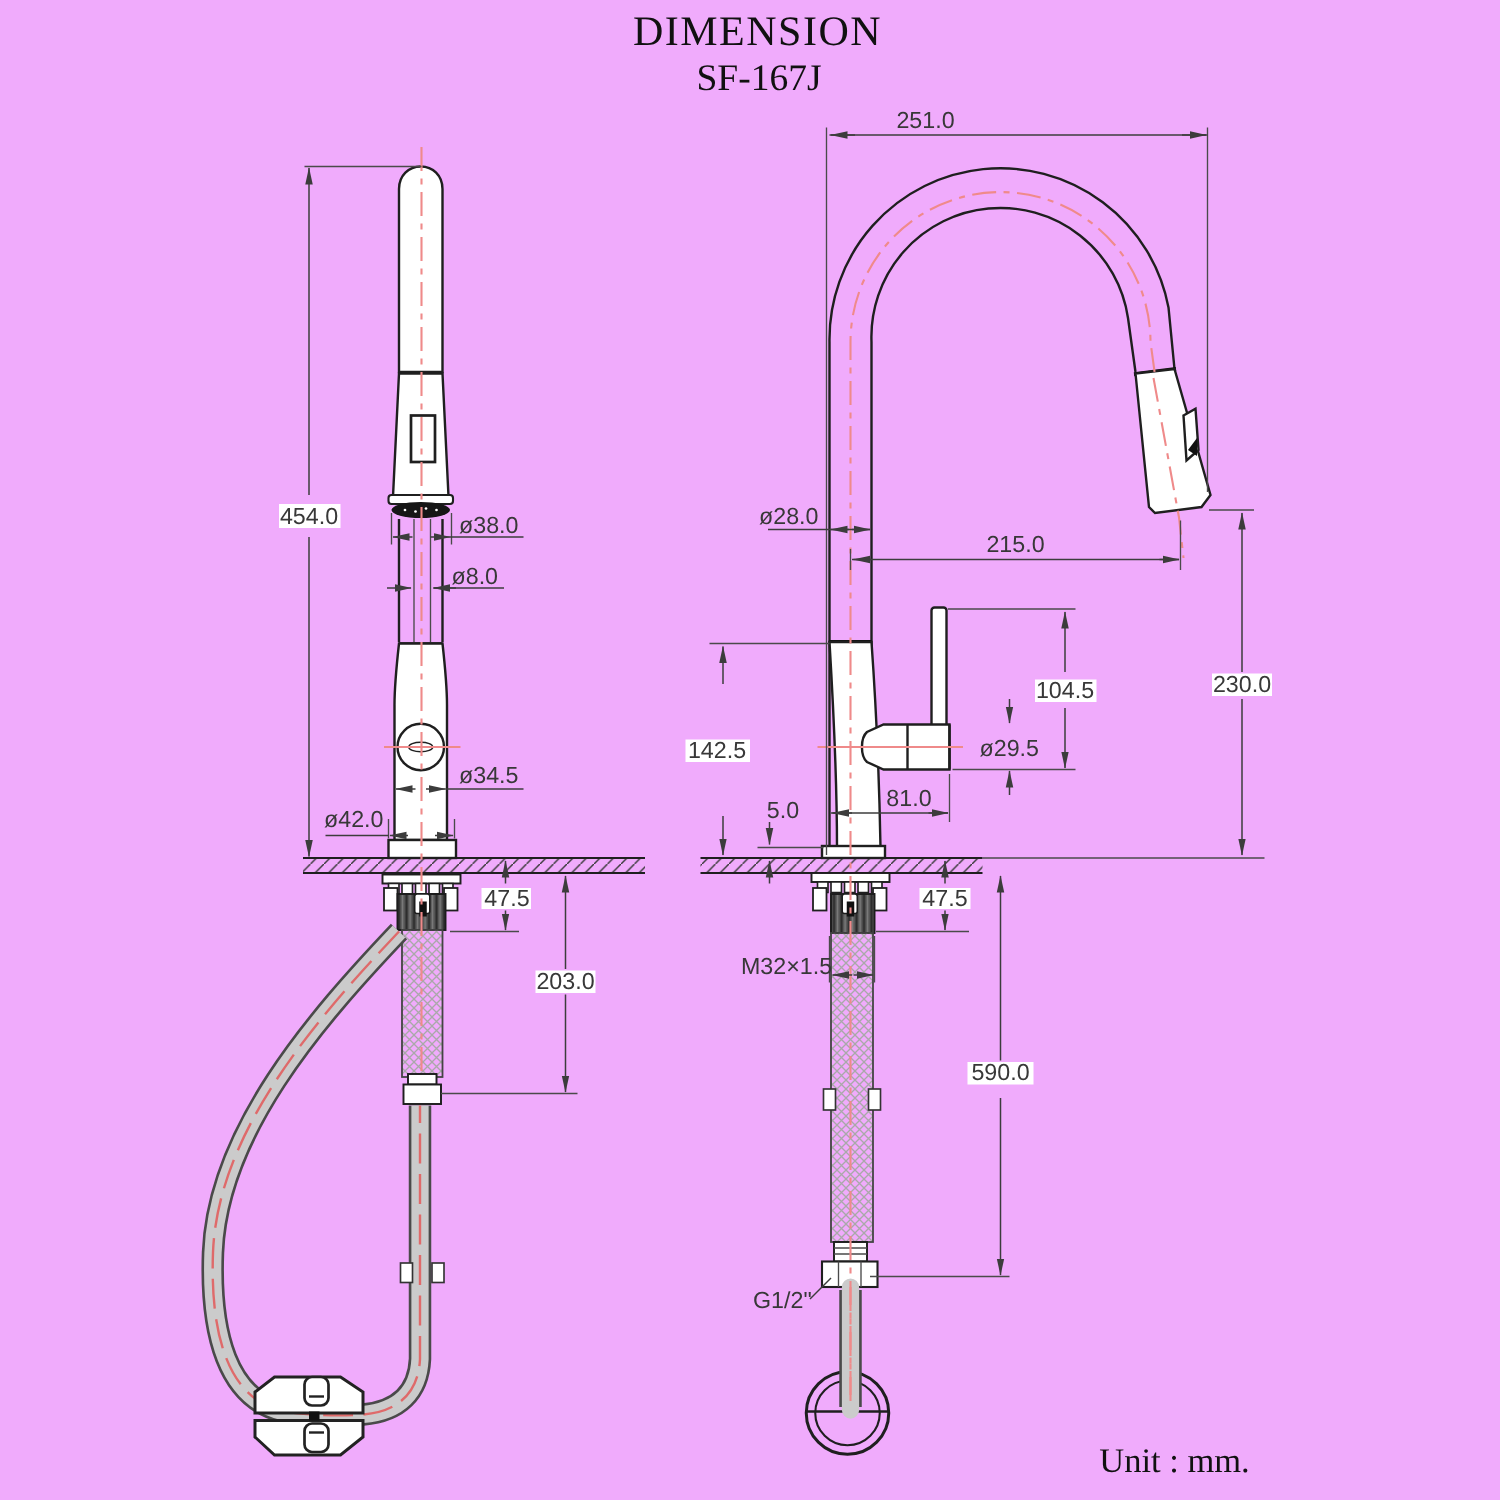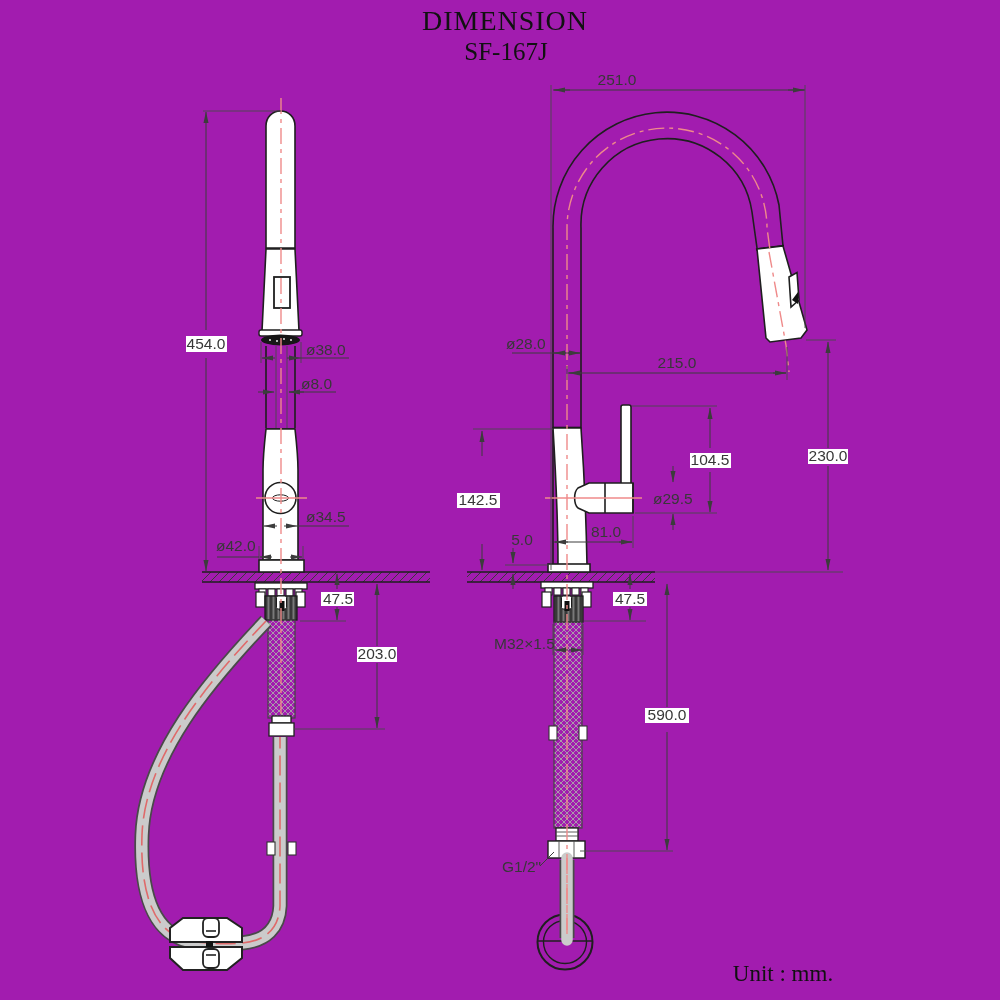--- a/index.html
+++ b/index.html
@@ -1,16 +1,16 @@
 <!DOCTYPE html>
 <html><head>
 <meta charset="utf-8">
 <style>
   html,body{margin:0;padding:0;background:#ffffff;}
-  .page{position:relative;width:1000px;height:1000px;background:#a21caf;overflow:hidden;
+  .page{position:relative;width:1000px;height:1000px;background:#f0abfc;overflow:hidden;
         font-family:"Liberation Sans", sans-serif;}
   svg{position:absolute;left:0;top:0;}
   text{fill:#383838;}
   .dim{font-size:15.5px;font-family:"Liberation Sans", sans-serif;}
   .serif{font-family:"Liberation Serif", serif;fill:#111;}
   .outline{stroke:#1f1f1f;stroke-width:1.6;fill:none;}
   .outlineF{stroke:#1f1f1f;stroke-width:1.6;fill:#ffffff;}
   .bold{stroke:#111;stroke-width:2.6;fill:none;}
   .dimln{stroke:#3c3c3c;stroke-width:1;fill:none;}
   .ext{stroke:#4a4a4a;stroke-width:0.9;fill:none;}

